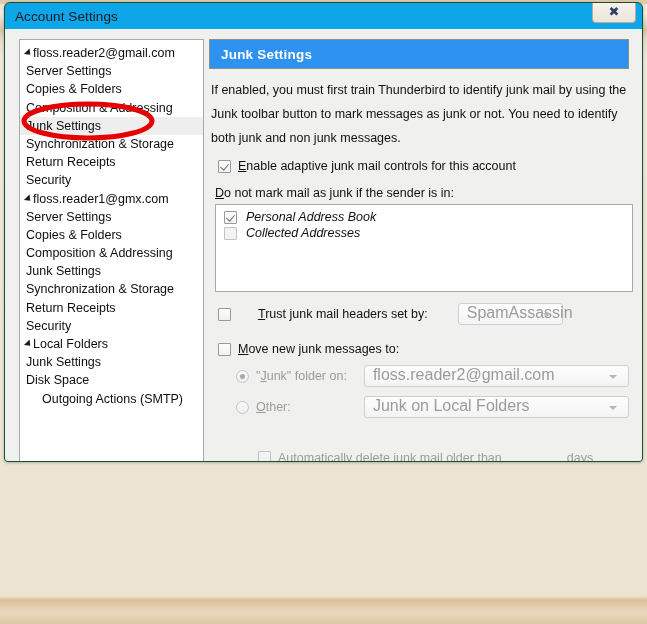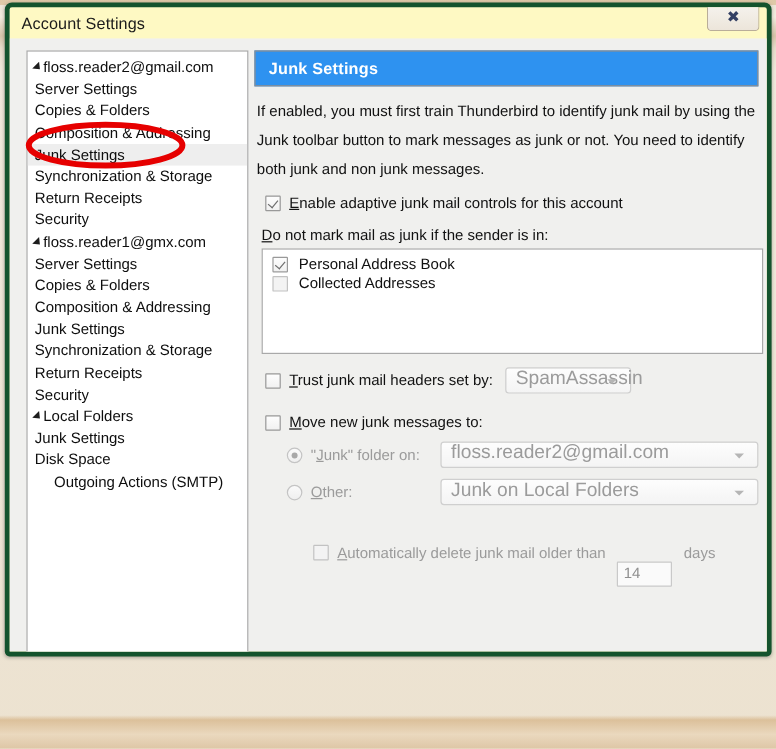--- a/index.html
+++ b/index.html
@@ -22,23 +22,23 @@
     background:
       linear-gradient(to bottom, rgba(214,180,132,0.55) 0 4px, rgba(0,0,0,0) 4px 100%),
       linear-gradient(to bottom, rgba(255,255,255,0) 0 596px, rgba(206,164,110,0.55) 600px, rgba(233,210,178,0.6) 612px, rgba(214,183,143,0.65) 624px);
     z-index: 0;
   }
 
   
   .window {
     position: absolute;
     left: 4px; top: 2px;
-    width: 639px; height: 545px;
-    background: #fef9c3;
-    border: 4px solid #14532d;
+    width: 639px; height: 460px;
+    background: #0ea5e9;
+    border: 1px solid #14532d;
     border-radius: 6px 6px 4px 4px;
     box-shadow: 0 1px 3px rgba(0,0,0,0.25);
     z-index: 2;
     overflow: hidden;
   }
   .titlebar {
     position: relative;
     height: 28px;
     background: transparent;
   }
@@ -213,23 +213,23 @@
   .sender-label u { text-decoration: underline; }
 
   .listbox {
     width: 418px; height: 88px;
     background: #fff;
     border: 1px solid #a9a9a9;
     margin-left: 4px;
     padding: 4px 0 0 0;
   }
   .listbox .row { padding: 1px 0 1px 8px; }
-  .listbox .lbl { margin-left: 9px; }
-
-  .trust-row { margin: 11px 0 0 7px; }
+  .listbox .lbl { margin-left: 9px; font-style: italic; }
+
+  .trust-row { margin: 11px 0 0 7px; gap: 20px; }
   .select {
     height: 22px;
     border: 1px solid #cfcfcf;
     background: linear-gradient(to bottom, #fdfdfd, #f4f4f4);
     border-radius: 3px;
     display: flex; 
     padding-left: 8px;
     font-size: 16px;
     color: #9b9b9b;
     position: relative;

